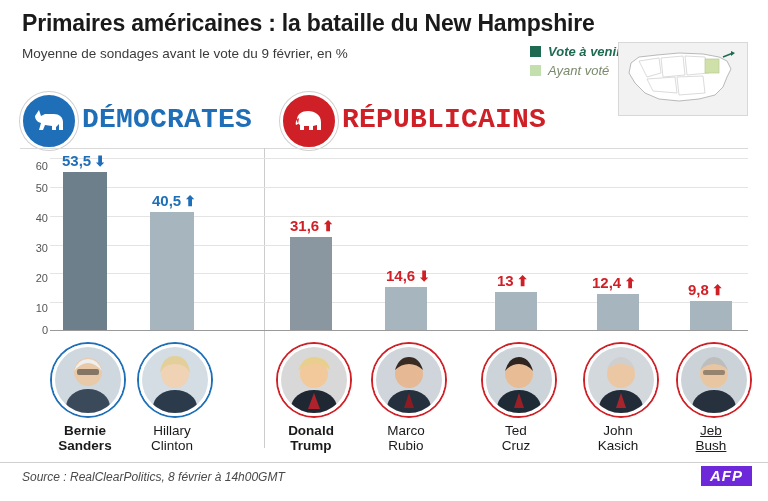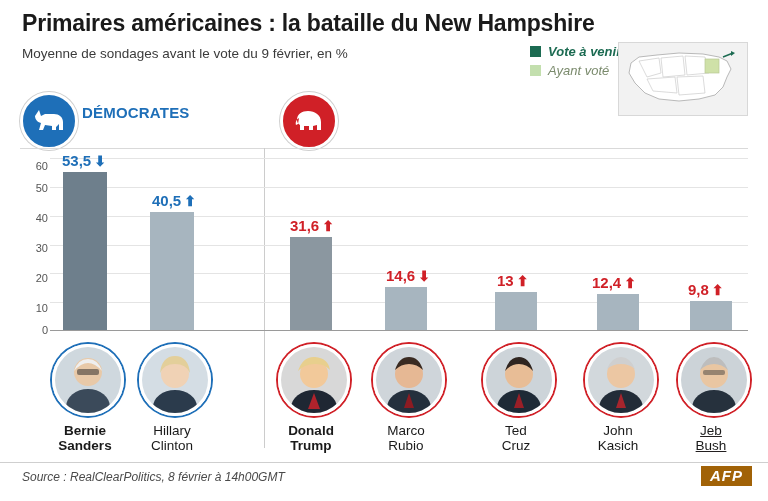--- a/index.html
+++ b/index.html
@@ -46,21 +46,21 @@
   .party{position:absolute;}
   .party .badge{
     width:52px;height:52px;border-radius:50%;
     position:absolute;left:0;top:0;
     display:flex;align-items:center;justify-content:center;
   }
   .badge-dem{background:#1e6fb8;border:3px solid #ffffff;box-shadow:0 0 0 1px #cfcfcf;}
   .badge-rep{background:#d02027;border:3px solid #ffffff;box-shadow:0 0 0 1px #cfcfcf;}
   .party .pname{
     position:absolute;left:62px;top:12px;
-    font-size:15px;font-weight:bold;letter-spacing:.2px;
+    font-size:28px;font-weight:bold;letter-spacing:.2px;font-family:Liberation Mono, monospace;
   }
   .pname-dem{color:#1e6fb8;}
   .pname-rep{color:#d02027;}
   .dem-wrap{left:20px;top:92px;width:250px;height:56px;}
   .rep-wrap{left:280px;top:92px;width:260px;height:56px;}
 
   
   .vsep{
     position:absolute;left:264px;top:148px;width:1px;height:300px;
     background:#cccccc;
@@ -110,21 +110,21 @@
 
   
   .footer-rule{
     position:absolute;left:0;top:462px;width:768px;height:1px;background:#cfcfcf;
   }
   .source{
     position:absolute;left:22px;top:470px;font-size:12px;font-style:italic;color:#4a4a4a;
   }
   .afp{
     position:absolute;right:16px;top:466px;
-    background:#a16207;color:#ffffff;font-weight:bold;font-style:italic;
+    background:#6d28d9;color:#ffffff;font-weight:bold;font-style:italic;
     font-size:15px;padding:1px 9px 2px 9px;letter-spacing:1px;
   }
 </style>
 </head>
 <body>
 
 <div class="page">
 
   <div class="title">Primaires américaines : la bataille du New Hampshire</div>
   <div class="subtitle">Moyenne de sondages avant le vote du 9 février, en %</div>
@@ -162,20 +162,21 @@
     </div>
     <div class="pname pname-dem">DÉMOCRATES</div>
   </div>
 
   <div class="party rep-wrap">
     <div class="badge badge-rep">
       <svg width="34" height="28" viewBox="0 0 34 28">
         <path d="M5,13 C5,7 10,4 16,4 C23,4 29,8 29,15 L29,23 L25,23 L25,18 L21,19 L21,23 L17,23 L17,19 L12,19 L12,23 L8,23 L8,18 C6,17 5,15 5,13 Z M7,11 C5,12 3,15 4,18 L6,17 Z" fill="#ffffff"></path>
       </svg>
     </div>
+    <div class="pname pname-rep">RÉPUBLICAINS</div>
   </div>
 
   <div class="hsep-top"></div>
   <div class="vsep"></div>
 
   <div class="axis-labels">
     <div style="top:16px">60</div>
     <div style="top:38px">50</div>
     <div style="top:68px">40</div>
     <div style="top:98px">30</div>

